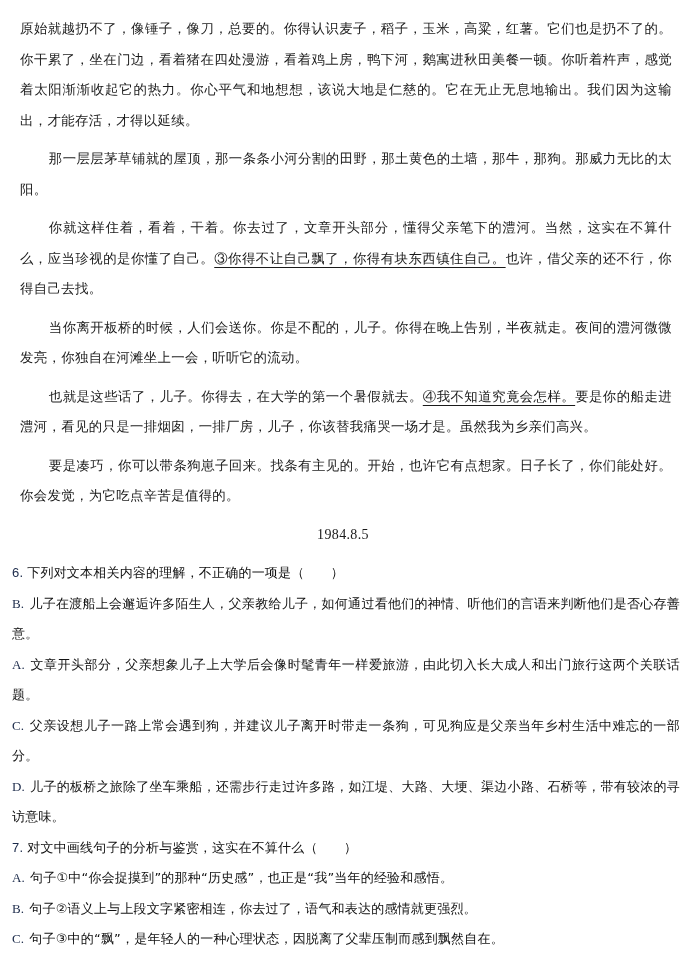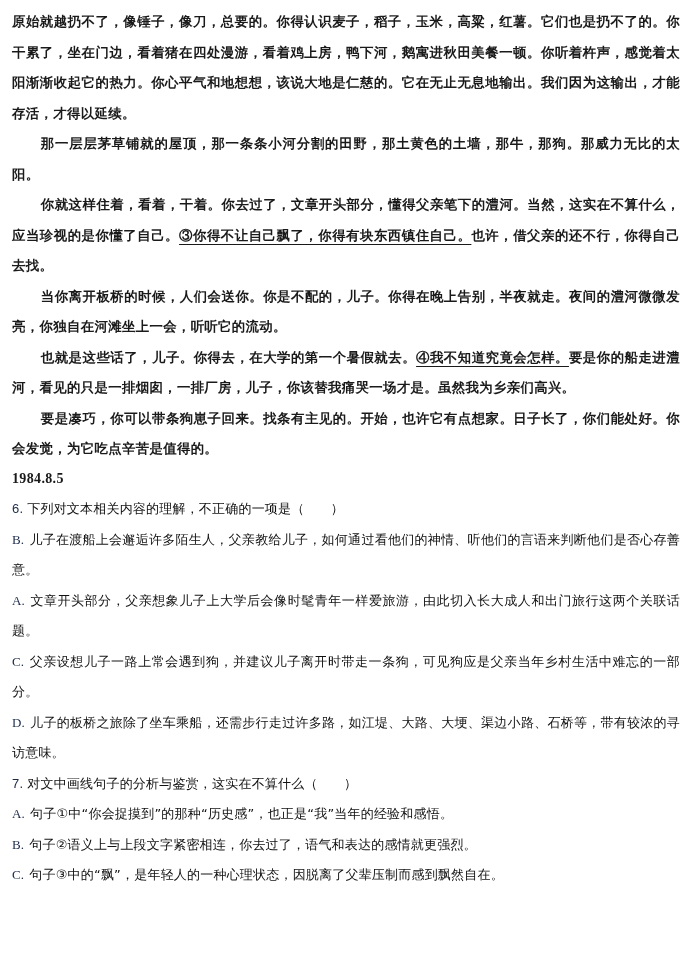--- a/index.html
+++ b/index.html
@@ -5,28 +5,27 @@
   html, body { margin: 0; padding: 0; background: #ffffff; }
   body {
     width: 692px; height: 971px; overflow: hidden;
     font-family: "DejaVu Serif", "Liberation Serif", serif;
     color: #1a1a1a;
   }
   .page { position: relative; padding: 6px 12px 0 12px; }
   .p {
     font-size: 13.4px;
     line-height: 30.5px;
-    margin: 0;
+    margin: 8px;
     text-align: justify;
     letter-spacing: 0.35px;
-    font-weight: bold;
   }
   .indent { text-indent: 2.15em; }
   .ul { text-decoration: underline; text-underline-offset: 4px; text-decoration-thickness: 1px; }
-  .right { text-align: left; }
+  .right { text-align: center; }
   .date { font-family: "Liberation Serif", serif; font-size: 14px; padding-right: 6px; }
   .note { padding-right: 2px; }
   .q {
     font-family: "DejaVu Sans", "Liberation Sans", sans-serif;
     font-size: 13px;
     line-height: 30.5px;
     margin: 0;
     text-align: justify;
     letter-spacing: 0.2px;
     color: #111;

